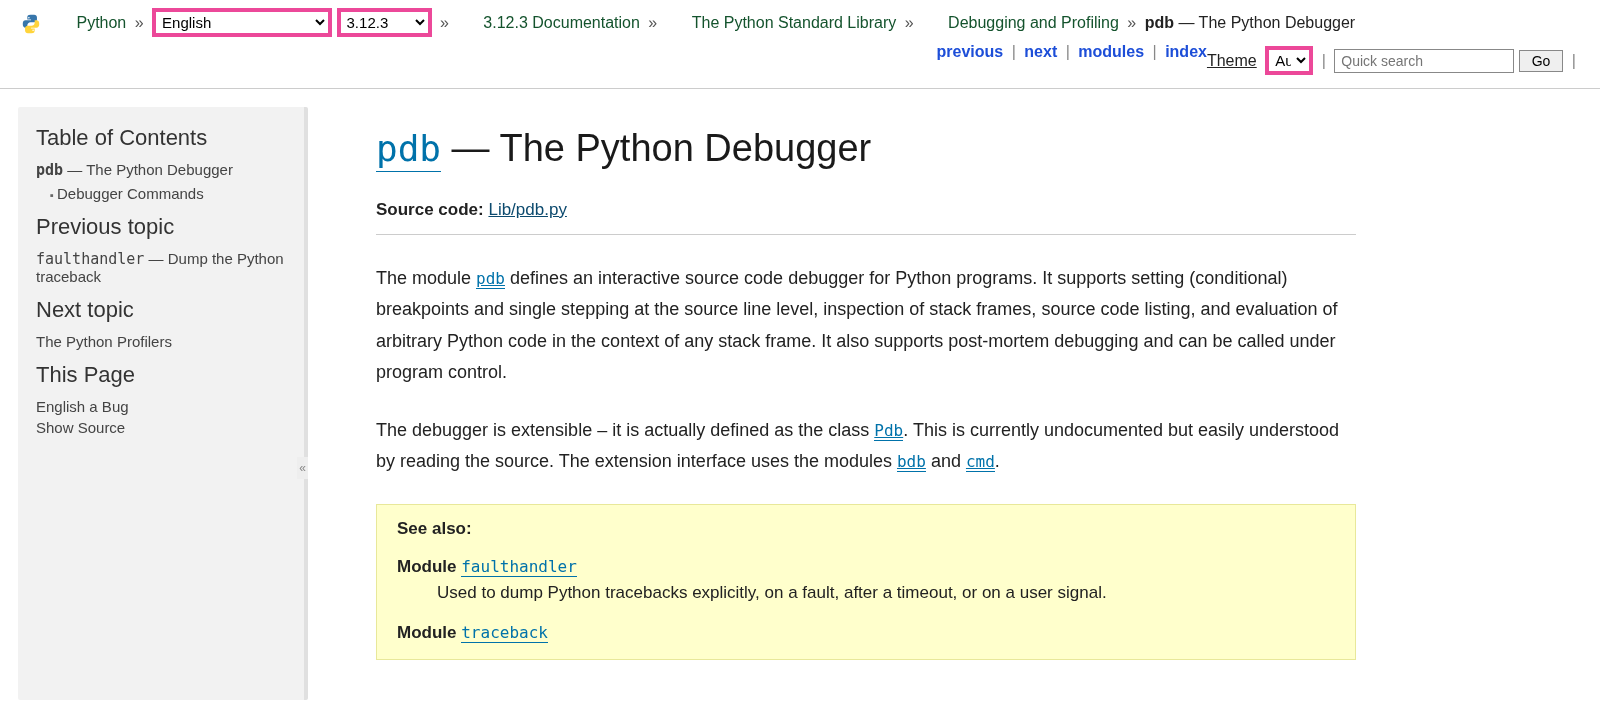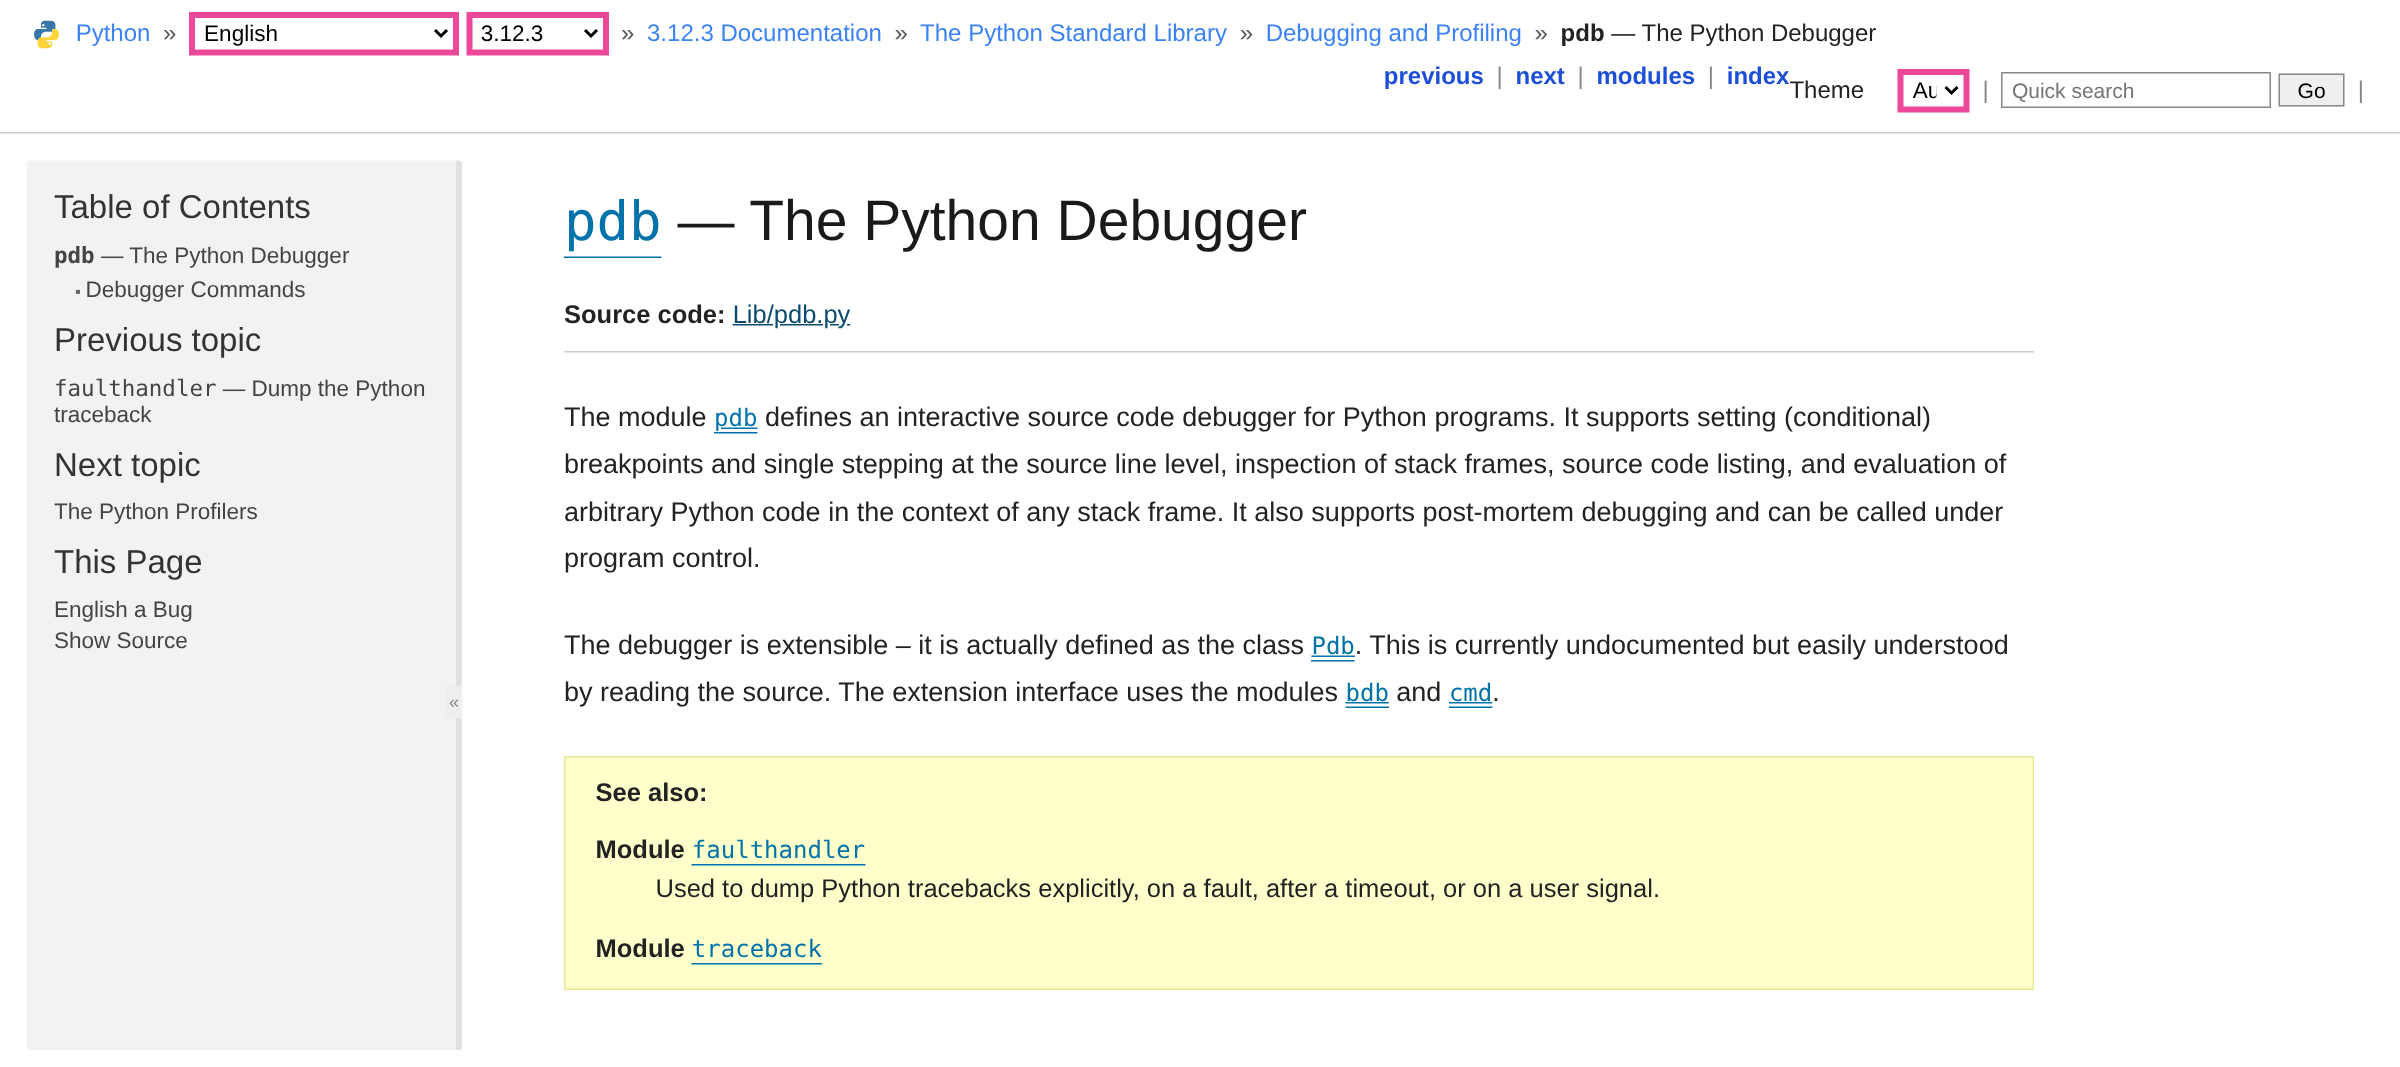--- a/index.html
+++ b/index.html
@@ -21,42 +21,42 @@
   .nav-left {
     display: inline;
   }
   .python-logo {
     display: inline-block;
     width: 22px;
     height: 22px;
     vertical-align: middle;
     margin-right: 4px;
   }
-  .nav-link { color: #3b82f6; text-decoration: none; }
+  .nav-link { color: #14532d; text-decoration: none; margin-left: 26px; }
   .nav-sep { color: #555; margin: 0 4px; }
   .nav-right {
     float: right;
     text-align: right;
   }
   .nav-right a { color: #1d4ed8; text-decoration: none; font-weight: bold; }
   .nav-right .sep { color: #888; margin: 0 4px; }
   select {
     font-size: 15px;
     padding: 1px 2px;
     border: 4px solid #ec4899;
     background: #fff;
   }
   .lang-select { width: 180px; }
   .ver-select { width: 95px; }
   .theme-row {
     clear: right;
     float: right;
     margin-top: 8px;
   }
-  .theme-label { margin-right: 18px; }
+  .theme-label { margin-right: 4px; text-decoration: underline; }
   .theme-select { width: 48px; }
   .search-input {
     width: 180px;
     padding: 3px 6px;
     border: 1px solid #888;
     font-size: 14px;
   }
   .go-btn {
     padding: 2px 12px;
     border: 1px solid #888;

